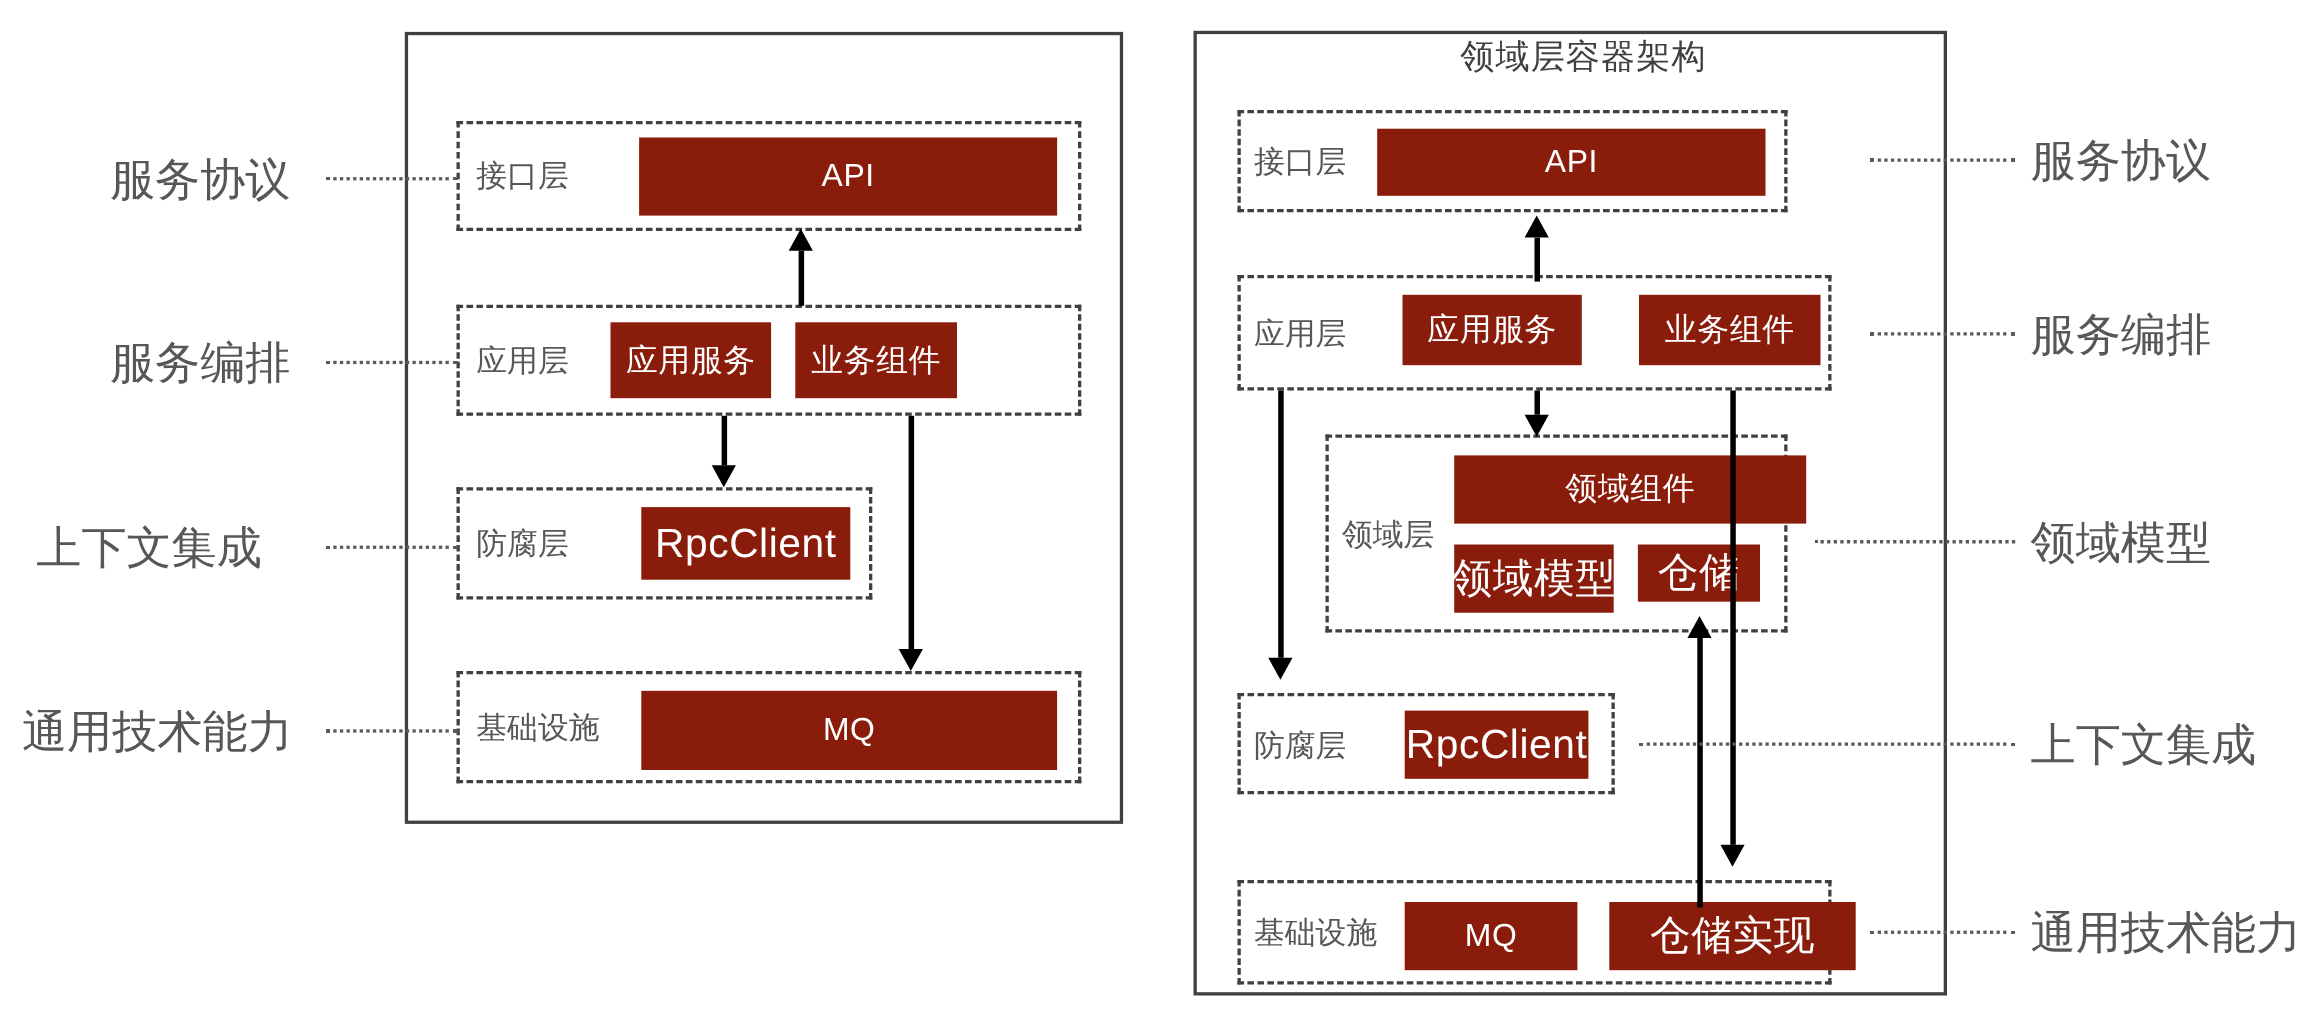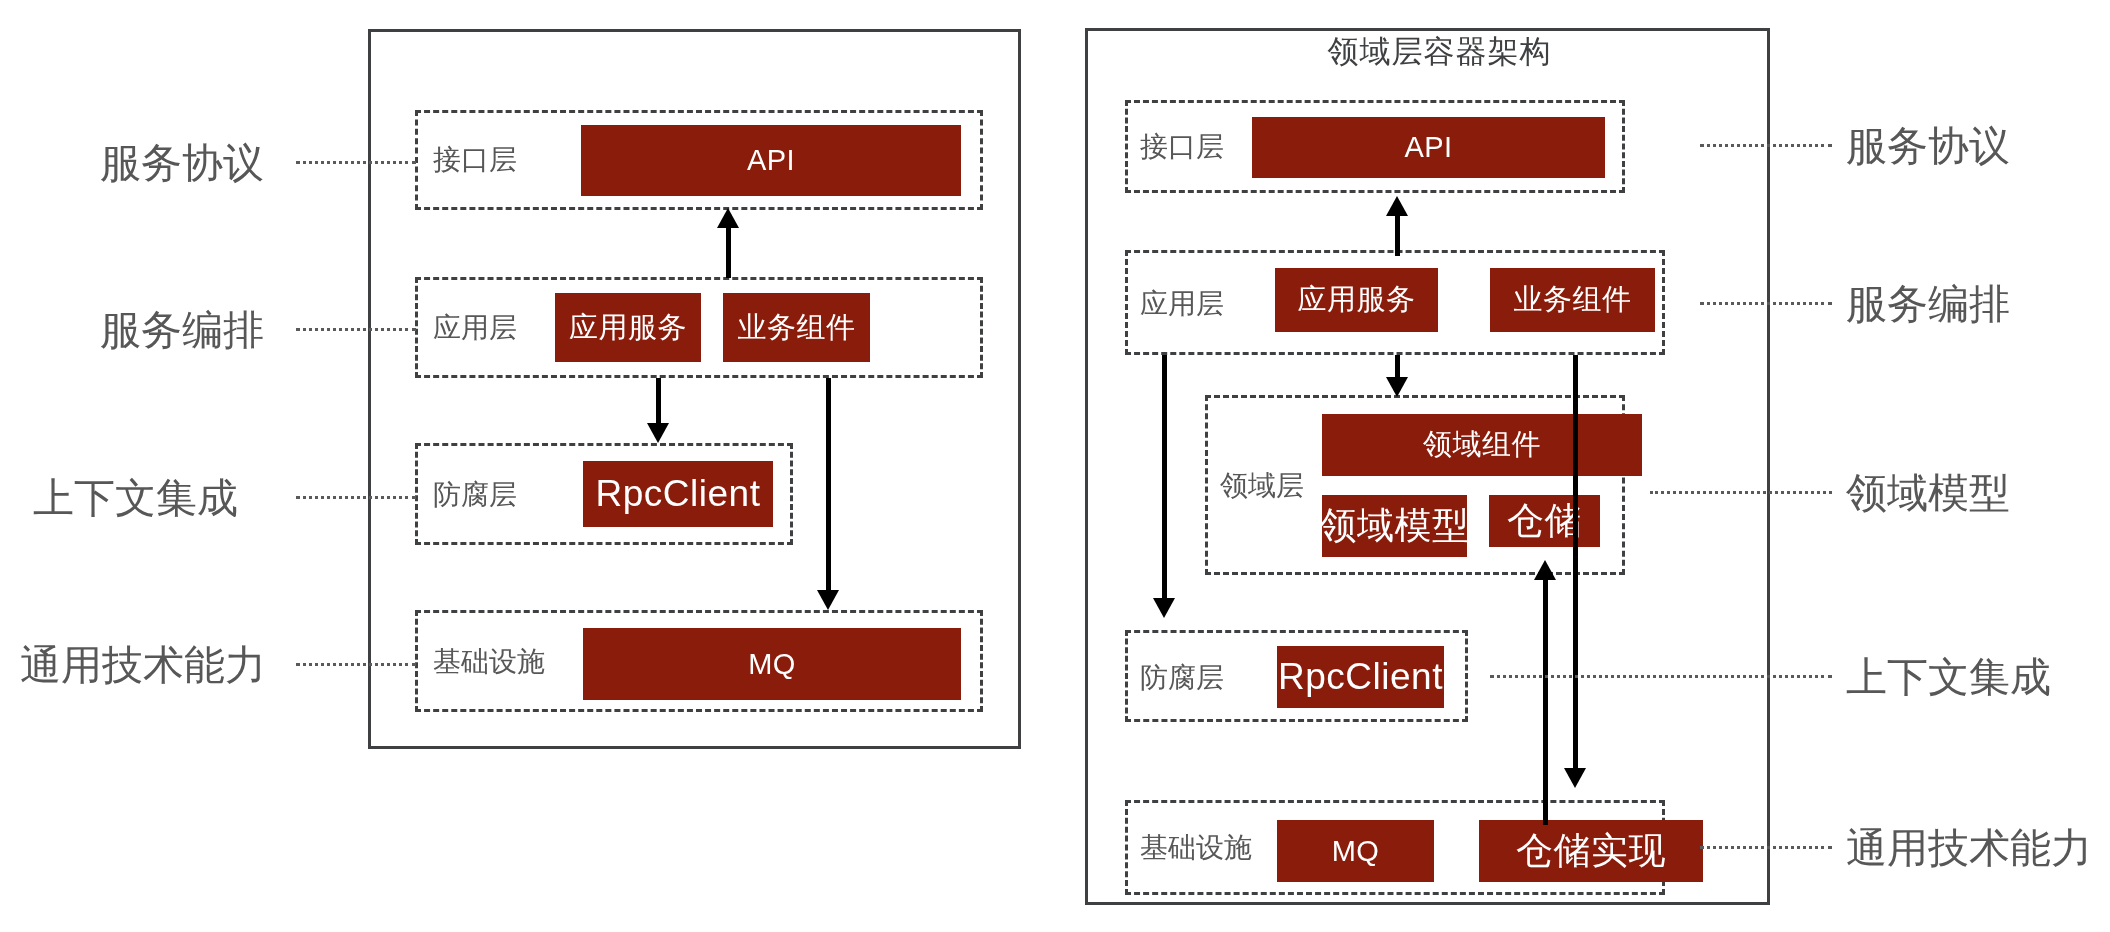--- a/index.html
+++ b/index.html
@@ -159,21 +159,21 @@
   <div class="block sm" style="left:1322px;top:495px;width:145px;height:62px;">领域模型</div>
   <div class="block sm" style="left:1489px;top:495px;width:111px;height:52px;">仓储</div>
 
   <div class="layer" style="left:1125px;top:630px;width:343px;height:92px;"></div>
   <div class="layer-label" style="left:1140px;top:664px;">防腐层</div>
   <div class="block sm" style="left:1277px;top:646px;width:167px;height:62px;">RpcClient</div>
 
   <div class="layer" style="left:1125px;top:800px;width:540px;height:95px;"></div>
   <div class="layer-label" style="left:1140px;top:834px;">基础设施</div>
   <div class="block" style="left:1277px;top:820px;width:157px;height:62px;">MQ</div>
-  <div class="block sm" style="left:1463px;top:820px;width:224px;height:62px;margin-left:16px;">仓储实现</div>
+  <div class="block sm" style="left:1463px;top:820px;width:224px;height:62px;">仓储实现</div>
 
   <div class="arrow-v" style="left:1395px;top:216px;height:40px;"></div>
   <div class="arrow-head-up" style="left:1386px;top:196px;"></div>
 
   <div class="arrow-v" style="left:1395px;top:355px;height:22px;"></div>
   <div class="arrow-head-down" style="left:1386px;top:377px;"></div>
 
   <div class="arrow-v" style="left:1162px;top:355px;height:243px;"></div>
   <div class="arrow-head-down" style="left:1153px;top:598px;"></div>
 

